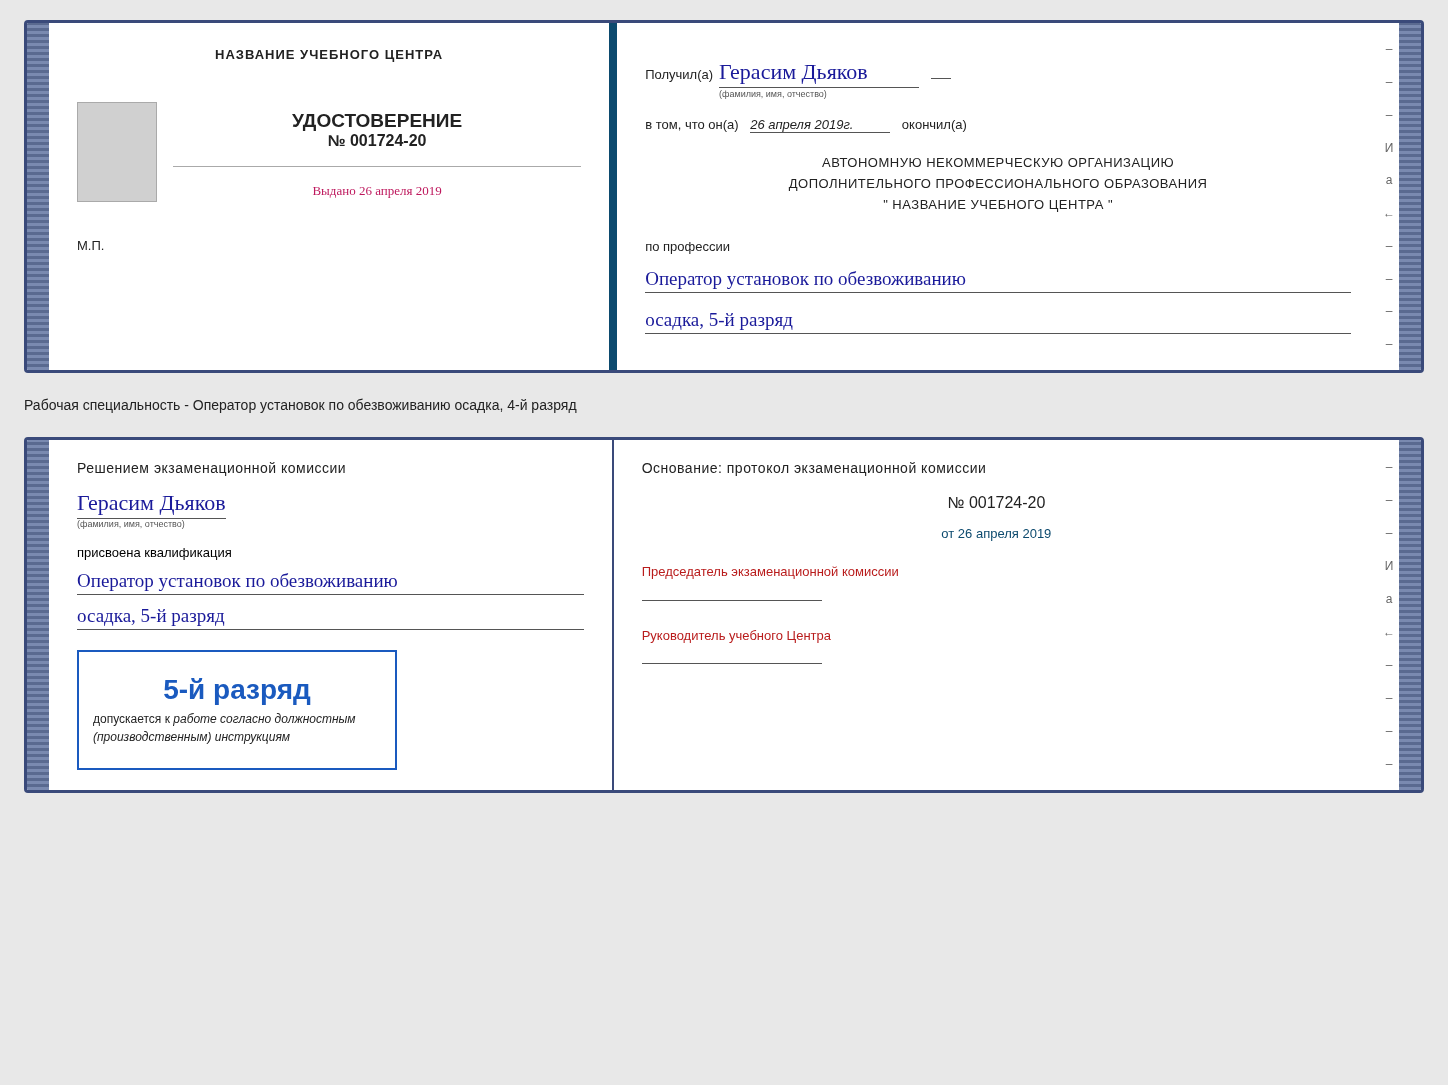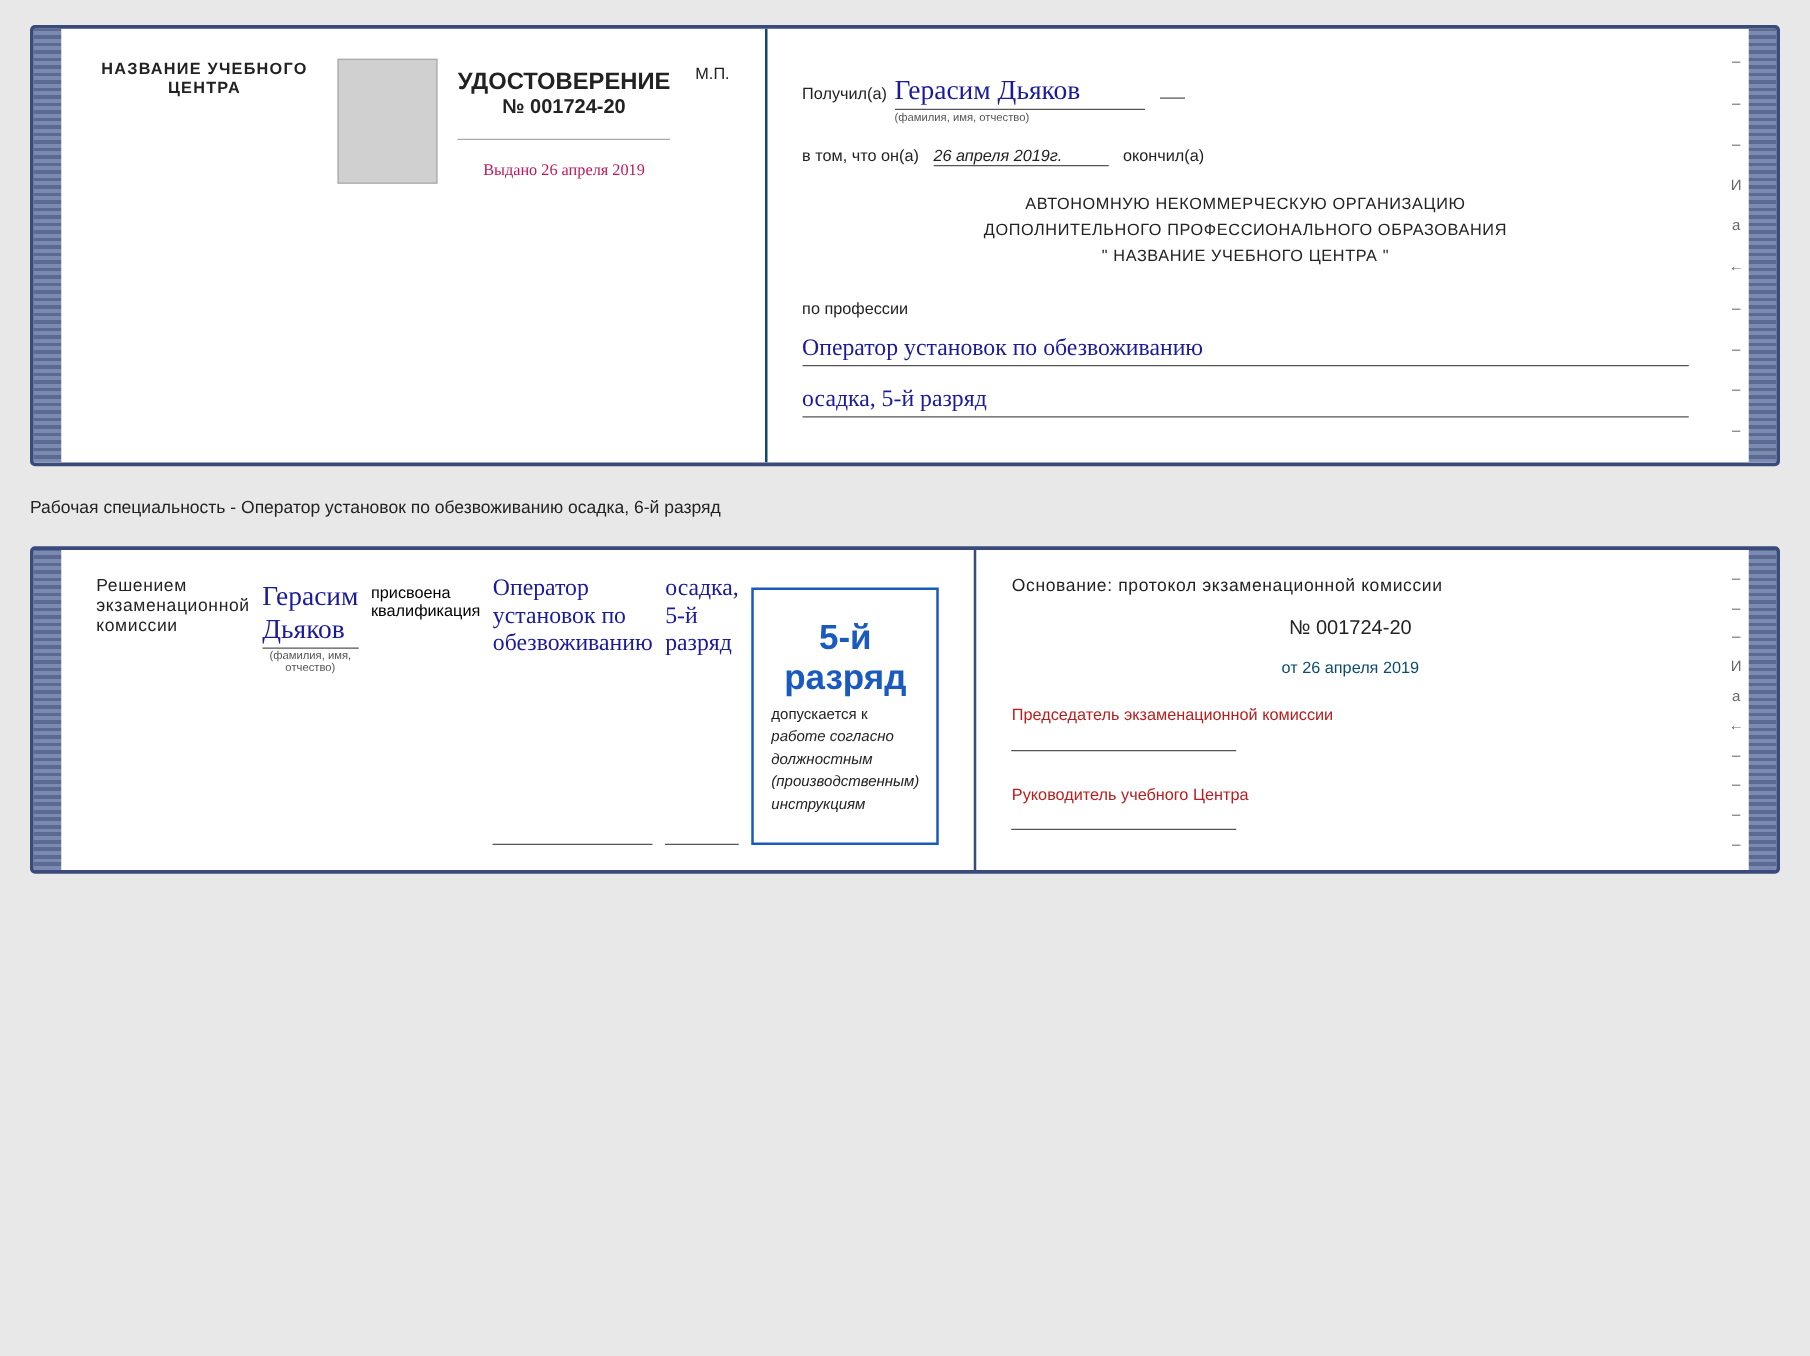--- a/index.html
+++ b/index.html
@@ -26,24 +26,24 @@
       border-radius: 4px;
       display: flex;
       flex-direction: row;
       overflow: hidden;
       position: relative;
     }
 
     .doc-left {
       flex: 1;
       padding: 24px 28px;
-      border-right: 2px solid #0c4a6e;
-      display: flex;
-      flex-direction: row;
-      gap: 20px;
+      border-right: 8px solid #0c4a6e;
+      display: flex;
+      flex-direction: column;
+      gap: 32px;
       position: relative;
     }
 
     .doc-right {
       flex: 1.4;
       padding: 36px 28px;
       display: flex;
       flex-direction: column;
       gap: 10px;
     }
@@ -201,21 +201,21 @@
       color: #222;
       padding: 8px 0;
     }
 
     
     .bottom-left {
       flex: 1;
       padding: 20px 28px;
       border-right: 2px solid #3a4a7a;
       display: flex;
-      flex-direction: row;
+      flex-direction: column;
       gap: 10px;
     }
 
     .bottom-right {
       flex: 1.4;
       padding: 20px 28px;
       display: flex;
       flex-direction: column;
       gap: 10px;
     }
@@ -436,21 +436,21 @@
       <span class="mark-char">←</span>
       <span class="mark-char">–</span>
       <span class="mark-char">–</span>
       <span class="mark-char">–</span>
       <span class="mark-char">–</span>
     </div>
 
     <div class="texture-strip"></div>
   </div>
 
-  <div class="separator-text">Рабочая специальность - Оператор установок по обезвоживанию осадка, 6-й разряд</div>
+  <div class="separator-text">Рабочая специальность - Оператор установок по обезвоживанию осадка, 4-й разряд</div>
 
   <div class="document-card">
 
     <div class="texture-strip"></div>
 
     <div class="bottom-left">
       <div class="commission-title">Решением  экзаменационной  комиссии</div>
 
       <div style="display:flex; flex-direction:column; align-items:flex-start;">
         <span class="commission-name">Герасим Дьяков</span>

